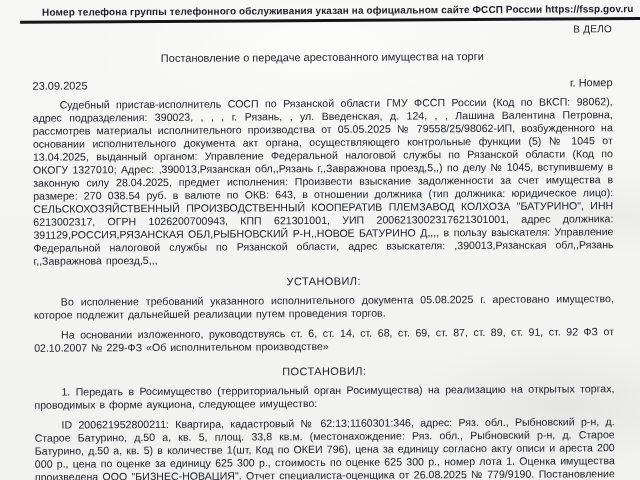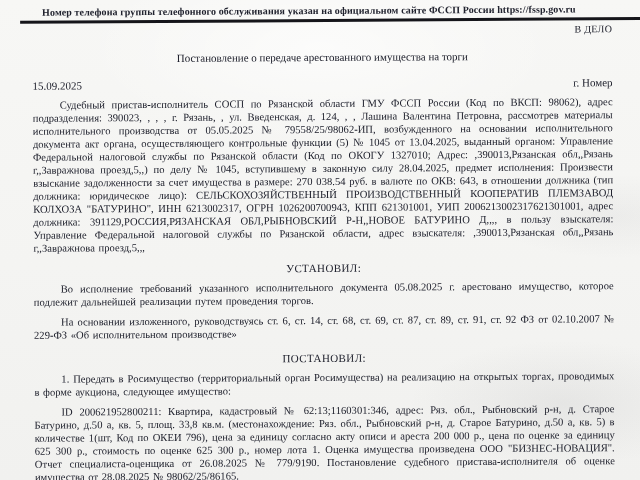--- a/index.html
+++ b/index.html
@@ -13,21 +13,21 @@
   .paper {
     position: relative;
     width: 640px;
     height: 480px;
     background:
       radial-gradient(ellipse 220px 90px at 88% 84%, rgba(120,120,125,0.10), rgba(0,0,0,0) 70%),
       radial-gradient(ellipse 180px 60px at 96% 45%, rgba(130,130,135,0.08), rgba(0,0,0,0) 70%),
       radial-gradient(ellipse 300px 120px at 50% 10%, rgba(255,255,255,0.6), rgba(0,0,0,0) 80%),
       linear-gradient(180deg, #f7f7f5 0%, #f4f4f2 55%, #f1f1ef 100%);
     color: #20222e;
-    font-family: Liberation Serif, serif;
+    font-family: Liberation Sans, sans-serif;
     box-sizing: border-box;
   }
   .sheet {
     position: absolute;
     left: 0; top: 0;
     width: 640px; height: 480px;
     padding: 4px 28px 6px 32px;
     box-sizing: border-box;
     transform: rotate(-0.35deg);
     transform-origin: 50% 0;
@@ -81,21 +81,21 @@
 <div class="paper">
   <div class="sheet">
 
     <div class="header-notice">Номер телефона группы телефонного обслуживания указан на официальном сайте ФССП России https://fssp.gov.ru</div>
 
     <div class="in-case">В ДЕЛО</div>
 
     <div class="doc-title">Постановление о передаче арестованного имущества на торги</div>
 
     <div class="date-row">
-      <span>15.09.2025</span>
+      <span>23.09.2025</span>
       <span>г. Номер</span>
     </div>
 
     <div class="para">Судебный пристав-исполнитель СОСП по Рязанской области ГМУ ФССП России (Код по ВКСП: 98062), адрес подразделения: 390023, , , , г. Рязань, , ул. Введенская, д. 124, , , Лашина Валентина Петровна, рассмотрев материалы исполнительного производства от 05.05.2025 № 79558/25/98062-ИП, возбужденного на основании исполнительного документа акт органа, осуществляющего контрольные функции (5) № 1045 от 13.04.2025, выданный органом: Управление Федеральной налоговой службы по Рязанской области (Код по ОКОГУ 1327010; Адрес: ,390013,Рязанская обл,,Рязань г,,Завражнова проезд,5,,) по делу № 1045, вступившему в законную силу 28.04.2025, предмет исполнения: Произвести взыскание задолженности за счет имущества в размере: 270 038.54 руб. в валюте по ОКВ: 643, в отношении должника (тип должника: юридическое лицо): СЕЛЬСКОХОЗЯЙСТВЕННЫЙ ПРОИЗВОДСТВЕННЫЙ КООПЕРАТИВ ПЛЕМЗАВОД КОЛХОЗА "БАТУРИНО", ИНН 6213002317, ОГРН 1026200700943, КПП 621301001, УИП 2006213002317621301001, адрес должника: 391129,РОССИЯ,РЯЗАНСКАЯ ОБЛ,РЫБНОВСКИЙ Р-Н,,НОВОЕ БАТУРИНО Д,,,, в пользу взыскателя: Управление Федеральной налоговой службы по Рязанской области, адрес взыскателя: ,390013,Рязанская обл,,Рязань г,,Завражнова проезд,5,,,</div>
 
     <div class="center-heading">УСТАНОВИЛ:</div>
 
     <div class="para">Во исполнение требований указанного исполнительного документа 05.08.2025 г. арестовано имущество, которое подлежит дальнейшей реализации путем проведения торгов.</div>
 
     <div class="para">На основании изложенного, руководствуясь ст. 6, ст. 14, ст. 68, ст. 69, ст. 87, ст. 89, ст. 91, ст. 92 ФЗ от 02.10.2007 № 229-ФЗ «Об исполнительном производстве»</div>

